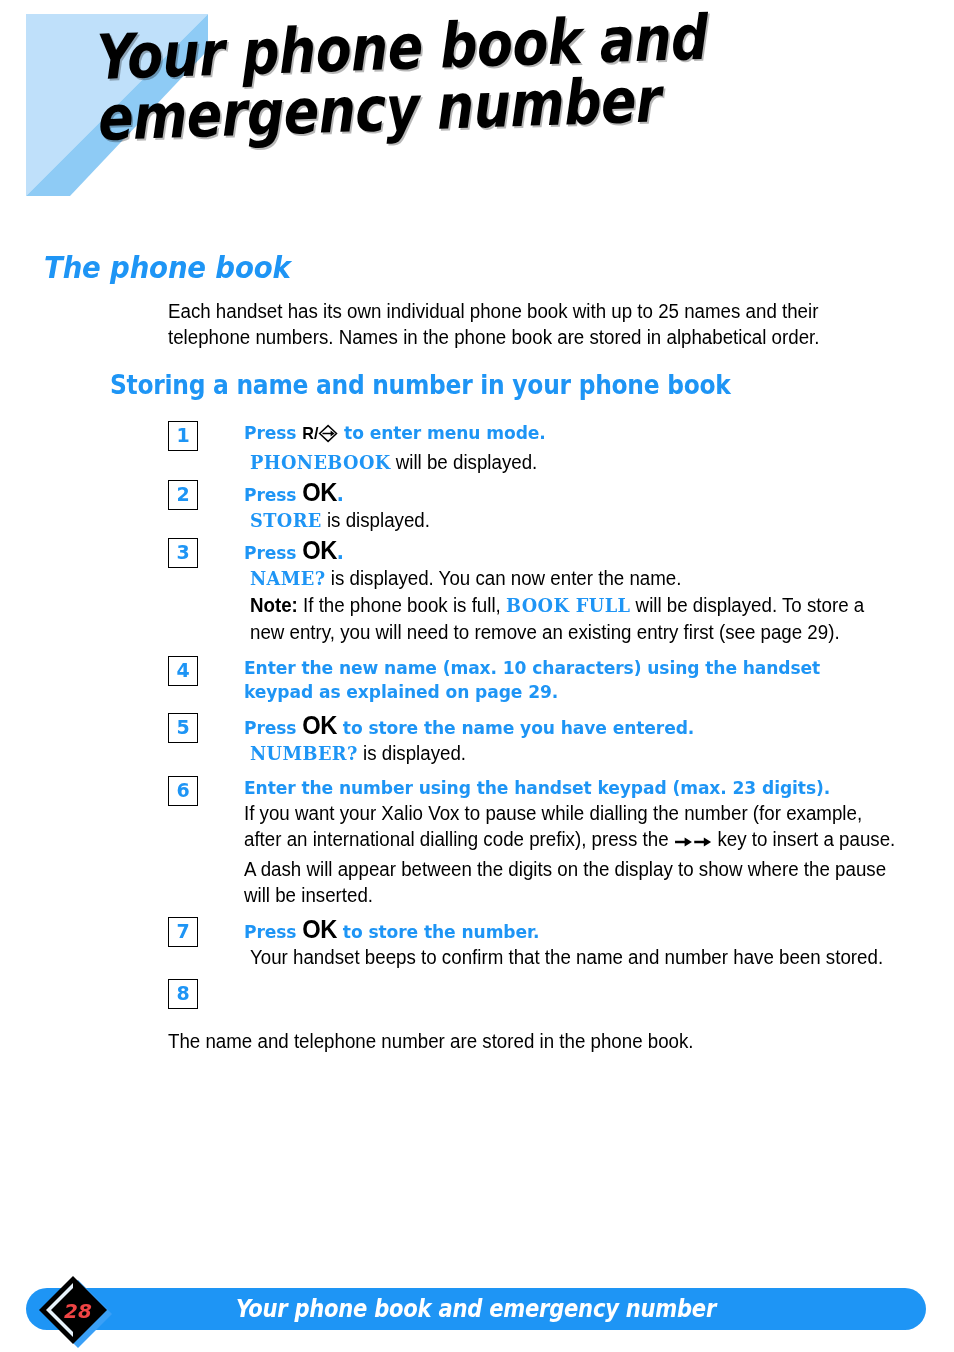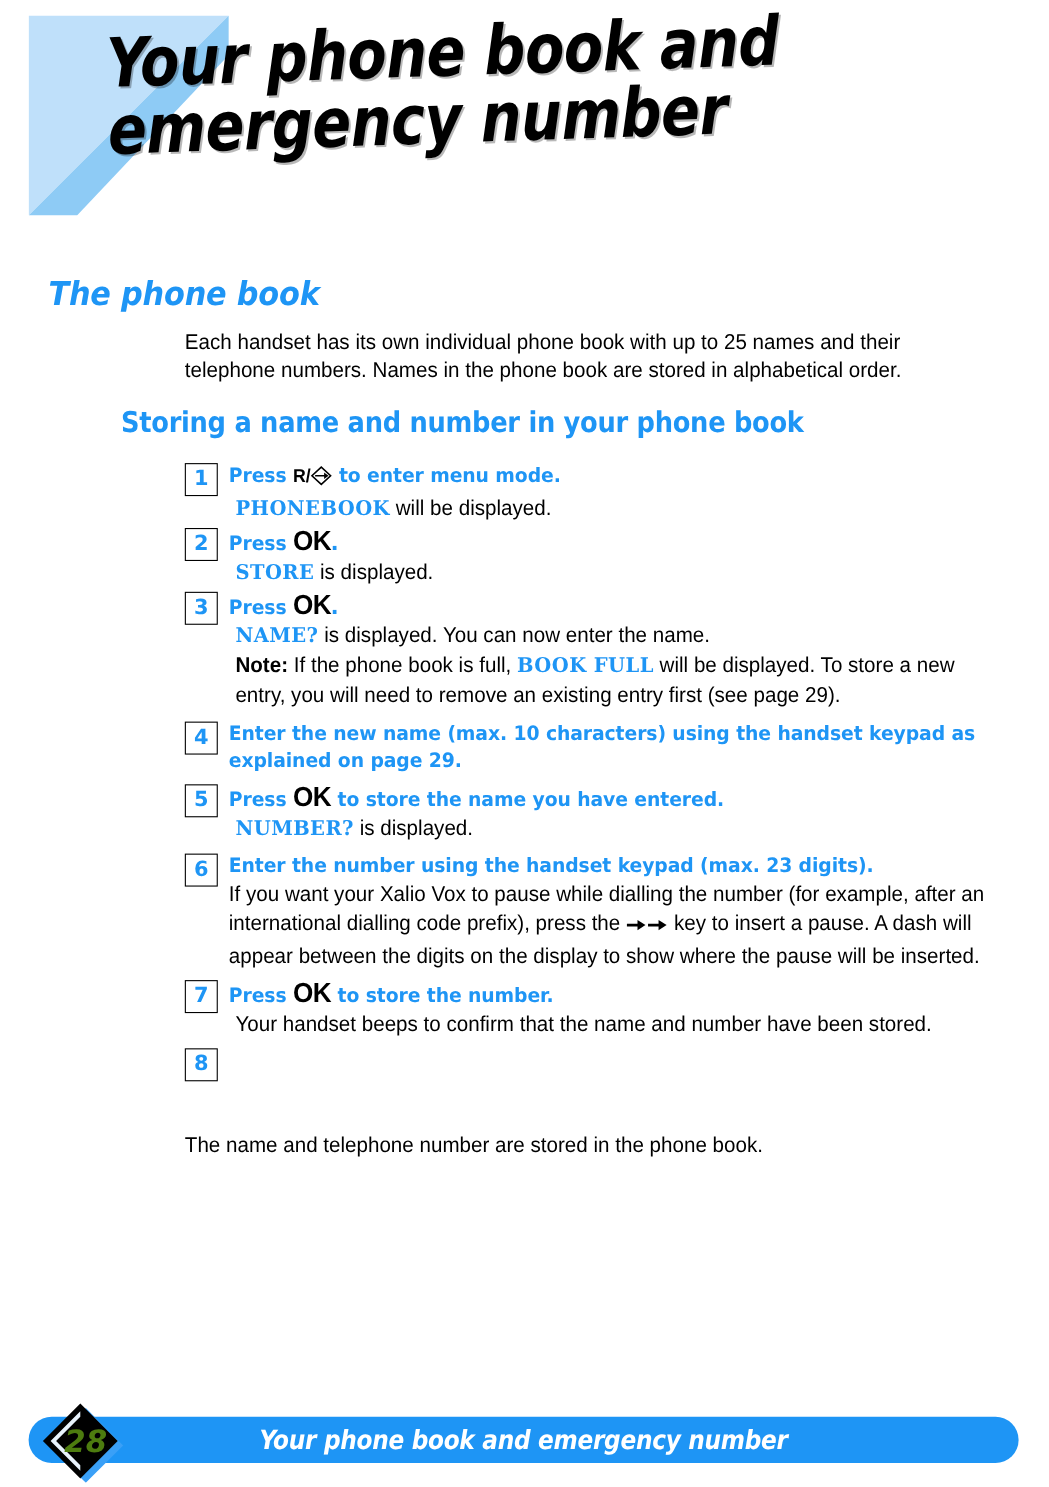--- a/index.html
+++ b/index.html
@@ -109,20 +109,21 @@
     font-family: "DejaVu Sans", sans-serif;
     font-weight: 700;
     font-size: 19px;
     color: #1E95F5;
     margin-right: 10px;
     margin-top: 1px;
   }
   .step-body {
     flex: 1 1 auto;
     padding-top: 1px;
+    margin-left: 36px;
   }
   .step-lead {
     font-family: "DejaVu Sans", sans-serif;
     font-weight: 700;
     font-size: 18px;
     color: #1E95F5;
     line-height: 24px;
     transform: scaleX(0.95);
     transform-origin: 0 0;
     letter-spacing: -0.1px;
@@ -226,22 +227,22 @@
     position: absolute;
     left: 36px;
     top: -14px;
     width: 78px;
     height: 74px;
     line-height: 74px;
     text-align: center;
     font-family: "DejaVu Sans", sans-serif;
     font-weight: 700;
     font-style: italic;
-    font-size: 28px;
-    color: #4d7c0f;
+    font-size: 20px;
+    color: #ef4444;
     padding-left: 6px;
     box-sizing: border-box;
   }
 </style>
 </head>
 <body>
 
 <svg id="corner-deco" viewBox="0 0 182 182" width="182" height="182">
   <polygon points="0,0 182,0 0,182" fill="#BFE0FA"></polygon>
   <polygon points="182,0 0,182 44,182 182,36" fill="#8ECBF5"></polygon>

